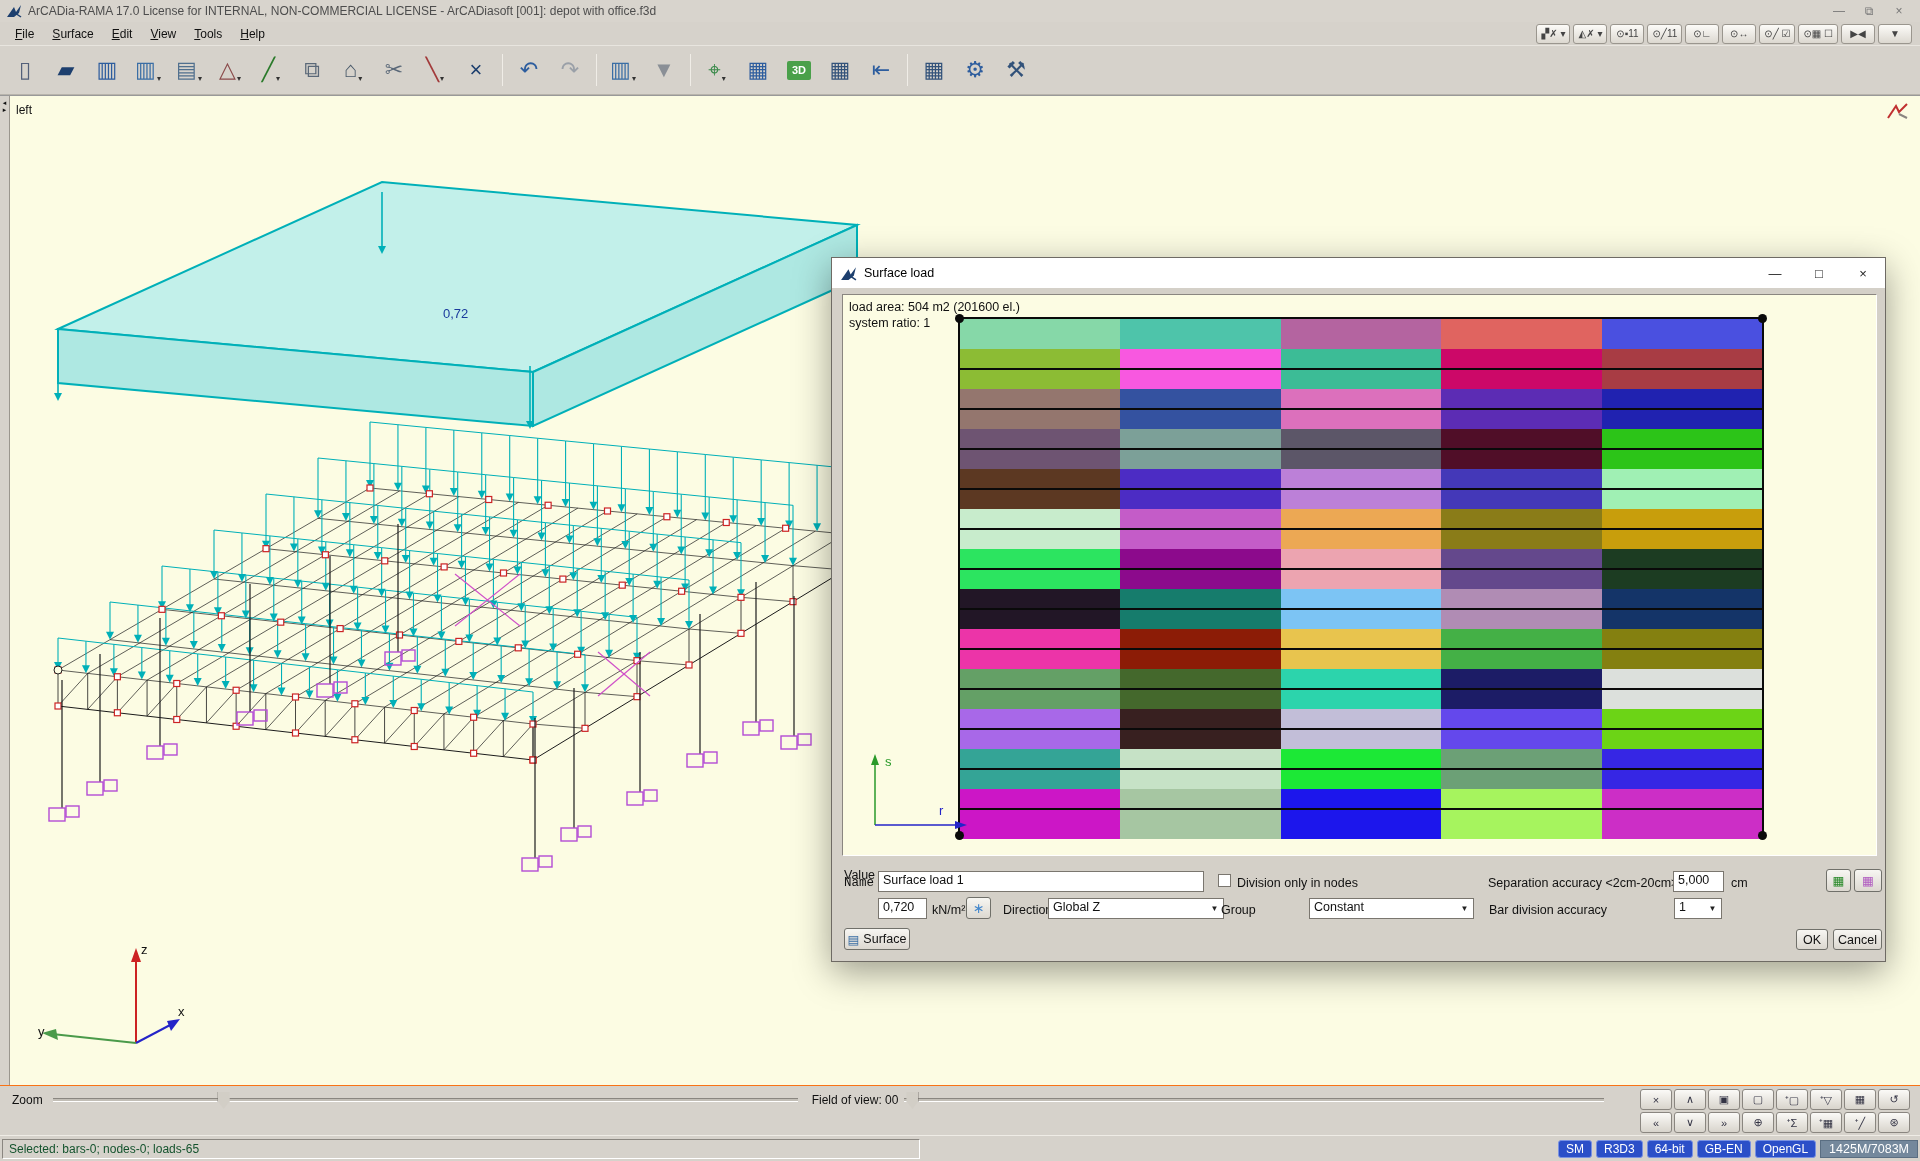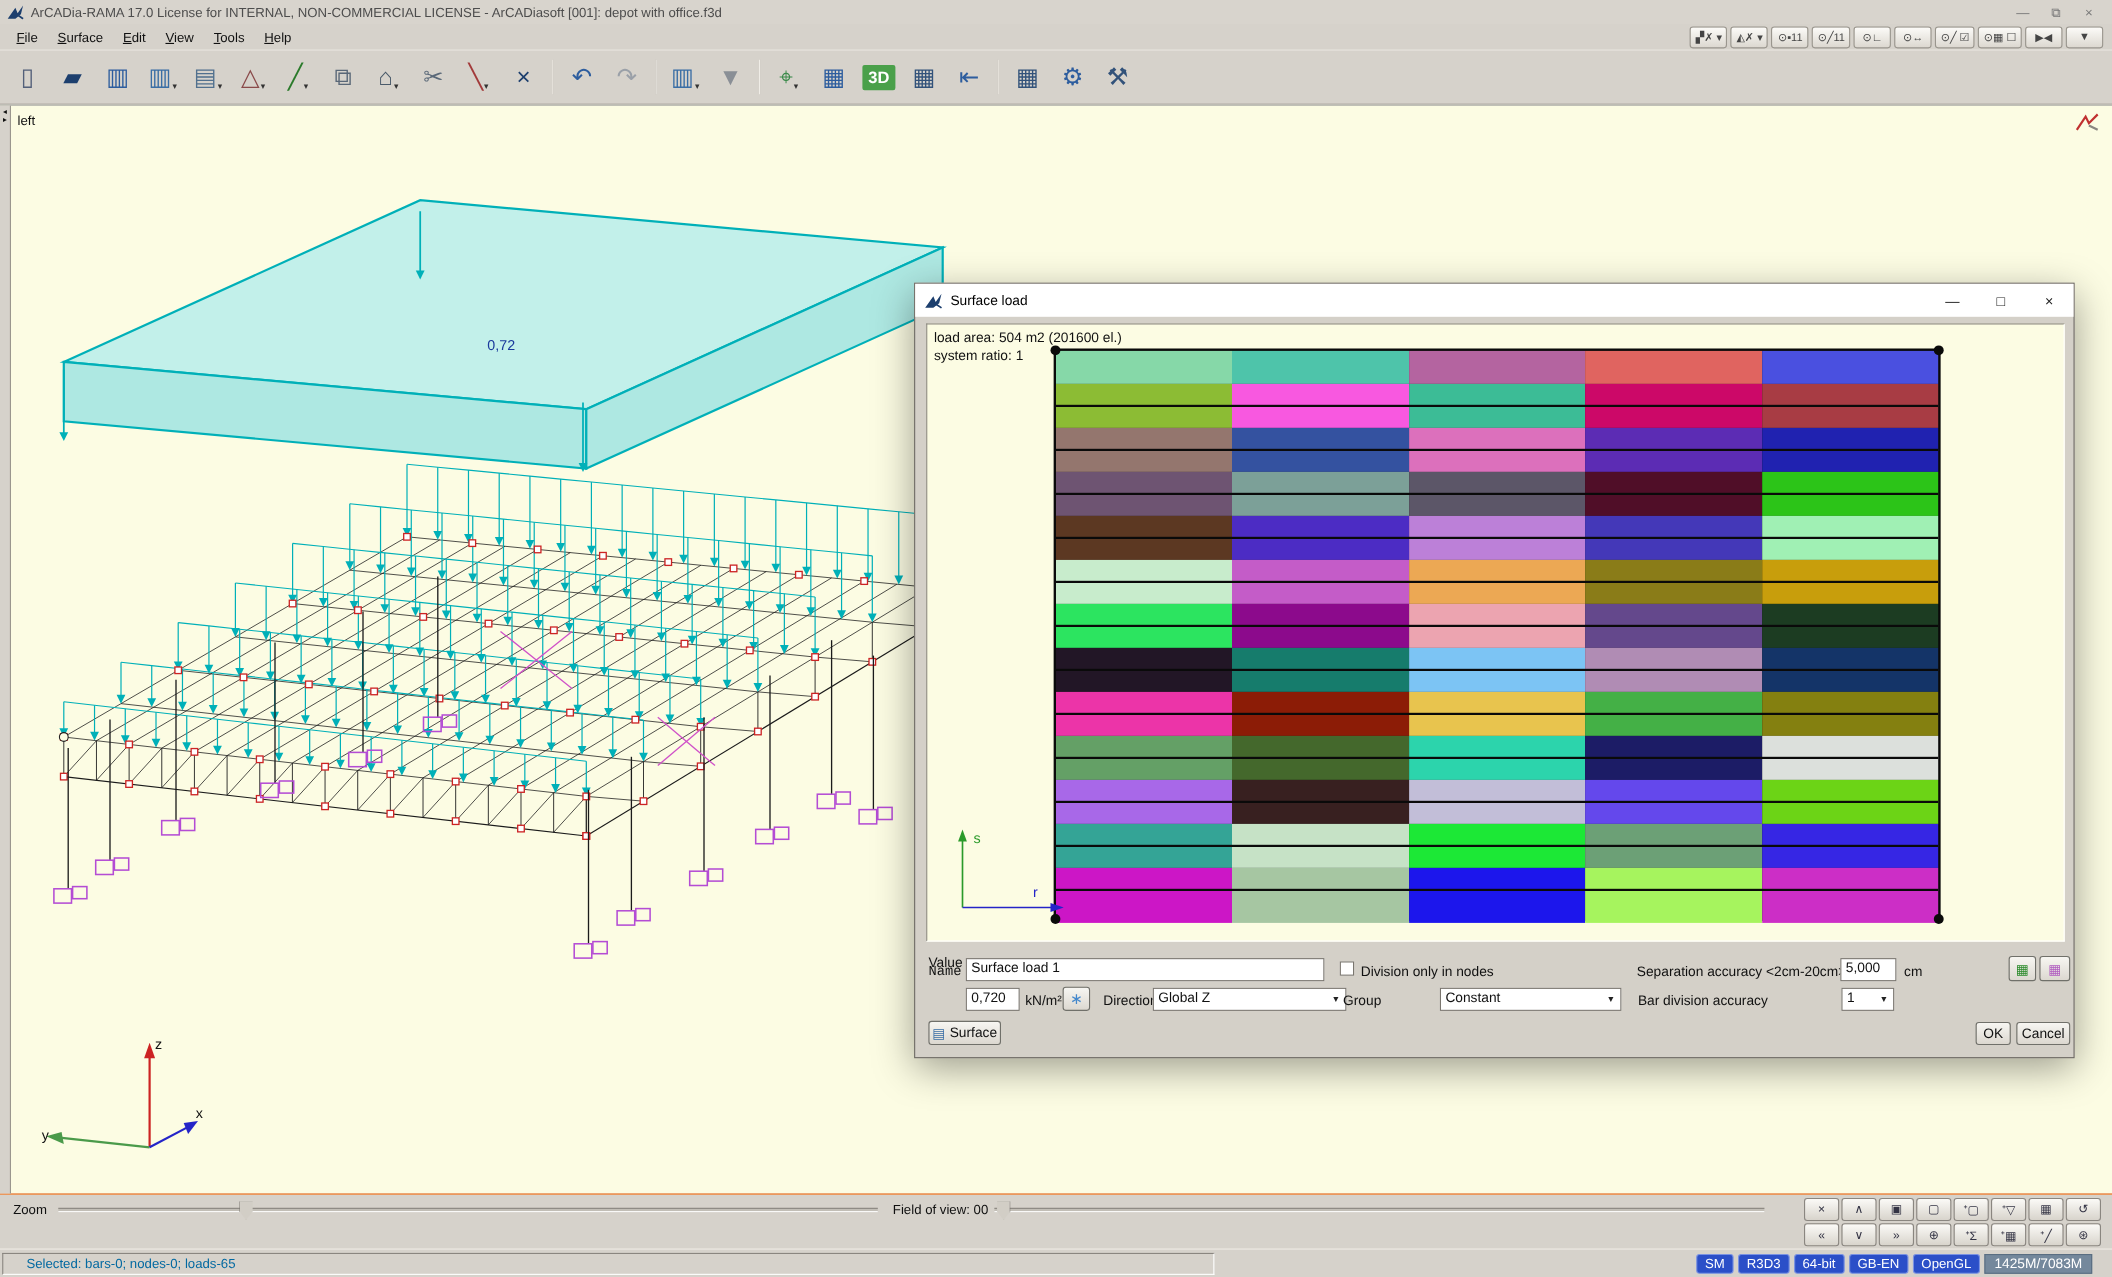--- a/index.html
+++ b/index.html
@@ -18,21 +18,21 @@
   .menu-item:first-letter { text-decoration:underline; }
   .viewbar { margin-left:auto; display:flex; gap:3px; padding-right:8px; }
   .vbtn { height:20px; min-width:34px; padding:0 4px; font-size:10px; display:flex; align-items:center; justify-content:center;
     background:linear-gradient(#fcfbf8,#dcd8d0); border:1px solid #9a968e; border-radius:3px; color:#444; }
 
   .toolbar { height:50px; background:#d6d2cb; display:flex; align-items:center; padding-left:6px; gap:3px;
     border-top:1px solid #e8e5df; border-bottom:1px solid #b8b4ac; }
   .tbtn { width:38px; height:40px; display:flex; align-items:center; justify-content:center;
     background:transparent; border:1px solid transparent; font-size:22px; line-height:1; }
   .tbtn .dd { font-size:8px; color:#333; margin-left:1px; align-self:flex-end; padding-bottom:6px; }
-  .tbtn .txticon { font-size:15px; font-weight:bold; padding:4px 5px; border-radius:2px; }
+  .tbtn .txticon { font-size:11px; font-weight:bold; padding:4px 5px; border-radius:2px; }
   .tsep { width:1px; height:32px; background:#a8a49c; border-right:1px solid #f0ede7; margin:0 4px; }
 
   
   .viewport { position:absolute; left:0; top:95px; width:1920px; height:990px; background:#fcfce3; border-top:1px solid #999; }
   .vstrip { position:absolute; left:0; top:0; width:10px; height:100%; background:#d6d2cb; border-right:1px solid #9a968e; z-index:2;
     font-size:7px; color:#111; line-height:7px; text-align:center; padding-top:3px; }
   .view-label { position:absolute; left:16px; top:7px; font-size:12px; color:#111; z-index:2; }
   .vp-corner-icon { position:absolute; right:10px; top:6px; z-index:2; }
   #scene { position:absolute; left:0; top:0; }
 
@@ -72,23 +72,23 @@
   .track { height:4px; background:#c2beb6; border-top:1px solid #8a8680; border-bottom:1px solid #fff; position:relative; }
   .thumb { position:absolute; top:-7px; width:12px; height:17px; background:#d2cec6; outline:1px solid #6e6a64;
     clip-path:polygon(0 0,100% 0,100% 55%,50% 100%,0 55%); }
   .navcluster { position:absolute; right:10px; top:3px; display:grid; grid-template-columns:repeat(8,32px); grid-auto-rows:21px; gap:2px; }
   .nbtn { background:linear-gradient(#fbfaf7,#d8d4cc); border:1px solid #8a8680; border-radius:3px; font-size:11px; color:#334; 
     display:flex; align-items:center; justify-content:center; }
 
   
   .statusbar { position:absolute; left:0; top:1135px; width:1920px; height:26px; background:#d6d2cb; border-top:1px solid #efece6;
     display:flex; align-items:center; font-size:12px; }
-  .status-box { margin-left:2px; width:1102px; height:20px; line-height:18px; padding-left:21px; color:#0369a1;
+  .status-box { margin-left:2px; width:918px; height:20px; line-height:18px; padding-left:6px; color:#14532d;
     border-top:1px solid #8a8680; border-left:1px solid #8a8680; border-bottom:1px solid #fff; border-right:1px solid #fff; }
-  .badges { margin-left:auto; display:flex; gap:4px; align-items:center; padding-right:18px; }
+  .badges { margin-left:auto; display:flex; gap:4px; align-items:center; padding-right:2px; }
   .badge { background:#2b4fc8; border:1px solid #7a92e2; border-radius:3px; color:#fff; padding:1px 7px; font-size:12px; }
   .memfield { background:#74889c; border:1px solid #5a6e82; color:#fff; padding:1px 8px; font-size:12.5px; min-width:96px; text-align:center; }
 </style>
 </head>
 <body>
 
 <div class="titlebar">
   <svg class="logo" viewBox="0 0 16 14">
     <path d="M1 13 L8 3 L10 8 L15 1 L13 9 L8 13 Z" fill="#1d3f6e"></path>
     <path d="M9 9 L15 13" stroke="#1d3f6e" stroke-width="1.5"></path>

